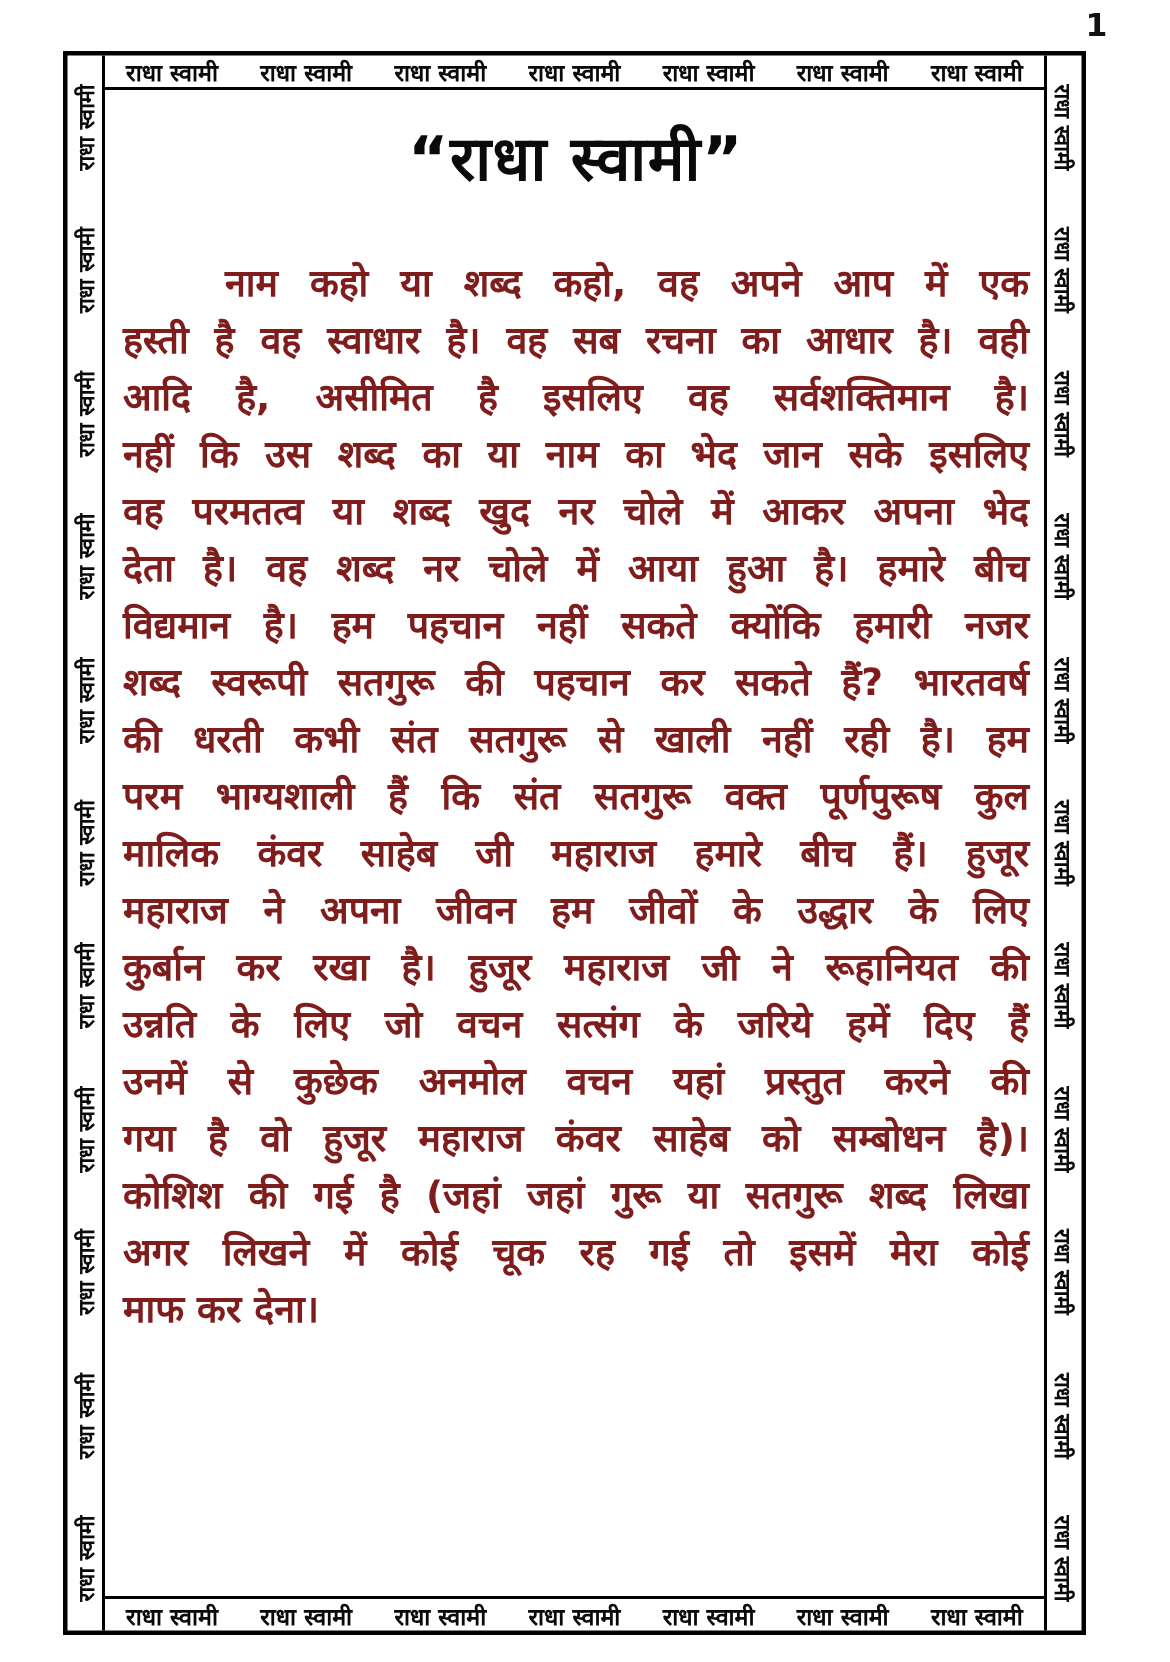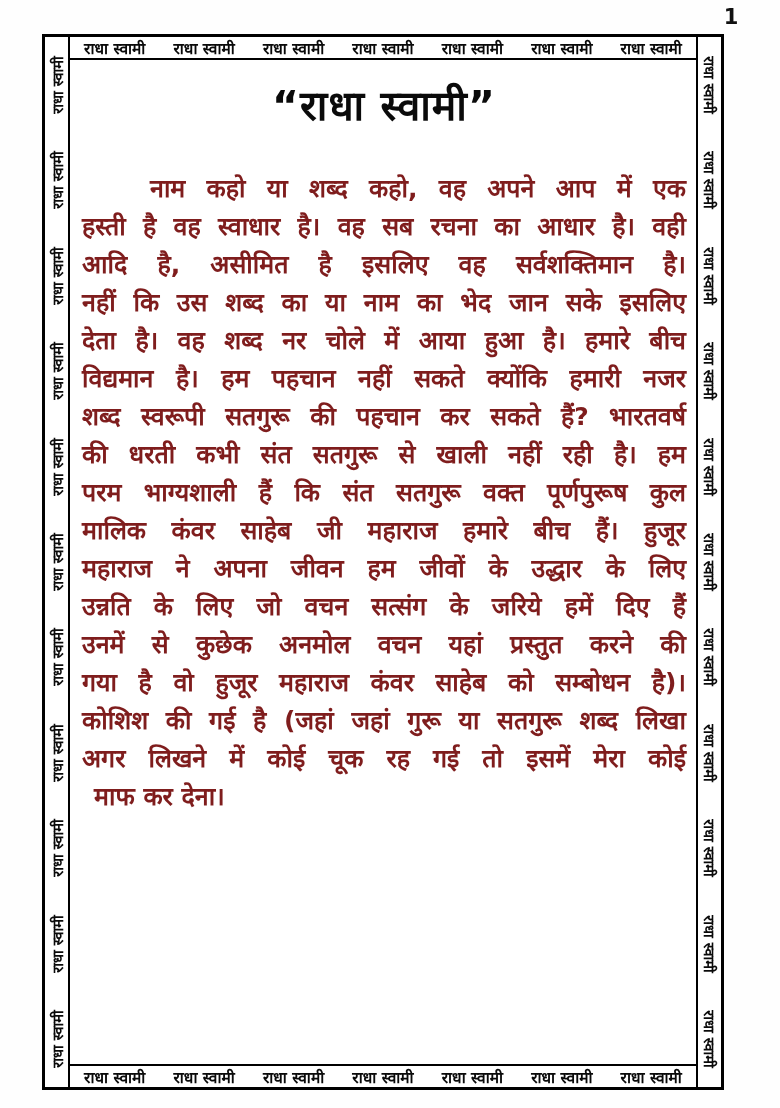--- a/index.html
+++ b/index.html
@@ -75,21 +75,21 @@
   .body-line {
     font-size: 25px;
     font-weight: 600;
     line-height: 38px;
     white-space: nowrap;
     text-align: justify;
     text-align-last: justify;
     color: #7f1d1d;
   }
   .body-line:first-child { text-indent: 68px; }
-  .body-line:last-child  { text-align-last: left; margin-left: 12px; }
+  .body-line:last-child  { text-align-last: left; }
 </style>
 </head>
 <body>
 
 <div class="page">
 
   <div class="page-number">1</div>
 
   <div class="frame">
 
@@ -142,27 +142,29 @@
       </div>
 
     <div class="content">
       <h1 class="title">“राधा स्वामी”</h1>
 
       <div class="body-text">
           <div class="body-line">नाम कहो या शब्द कहो, वह अपने आप में एक</div>
           <div class="body-line">हस्ती है वह स्वाधार है। वह सब रचना का आधार है। वही</div>
           <div class="body-line">आदि है, असीमित है इसलिए वह सर्वशक्तिमान है।</div>
           <div class="body-line">नहीं कि उस शब्द का या नाम का भेद जान सके इसलिए</div>
+          <div class="body-line">वह परमतत्व या शब्द खुद नर चोले में आकर अपना भेद</div>
           <div class="body-line">देता है। वह शब्द नर चोले में आया हुआ है। हमारे बीच</div>
           <div class="body-line">विद्यमान है। हम पहचान नहीं सकते क्योंकि हमारी नजर</div>
           <div class="body-line">शब्द स्वरूपी सतगुरू की पहचान कर सकते हैं? भारतवर्ष</div>
           <div class="body-line">की धरती कभी संत सतगुरू से खाली नहीं रही है। हम</div>
           <div class="body-line">परम भाग्यशाली हैं कि संत सतगुरू वक्त पूर्णपुरूष कुल</div>
           <div class="body-line">मालिक कंवर साहेब जी महाराज हमारे बीच हैं। हुजूर</div>
           <div class="body-line">महाराज ने अपना जीवन हम जीवों के उद्धार के लिए</div>
+          <div class="body-line">कुर्बान कर रखा है। हुजूर महाराज जी ने रूहानियत की</div>
           <div class="body-line">उन्नति के लिए जो वचन सत्संग के जरिये हमें दिए हैं</div>
           <div class="body-line">उनमें से कुछेक अनमोल वचन यहां प्रस्तुत करने की</div>
           <div class="body-line">गया है वो हुजूर महाराज कंवर साहेब को सम्बोधन है)।</div>
           <div class="body-line">कोशिश की गई है (जहां जहां गुरू या सतगुरू शब्द लिखा</div>
           <div class="body-line">अगर लिखने में कोई चूक रह गई तो इसमें मेरा कोई</div>
           <div class="body-line">माफ कर देना।</div>
         </div>
     </div>
 
   </div>

